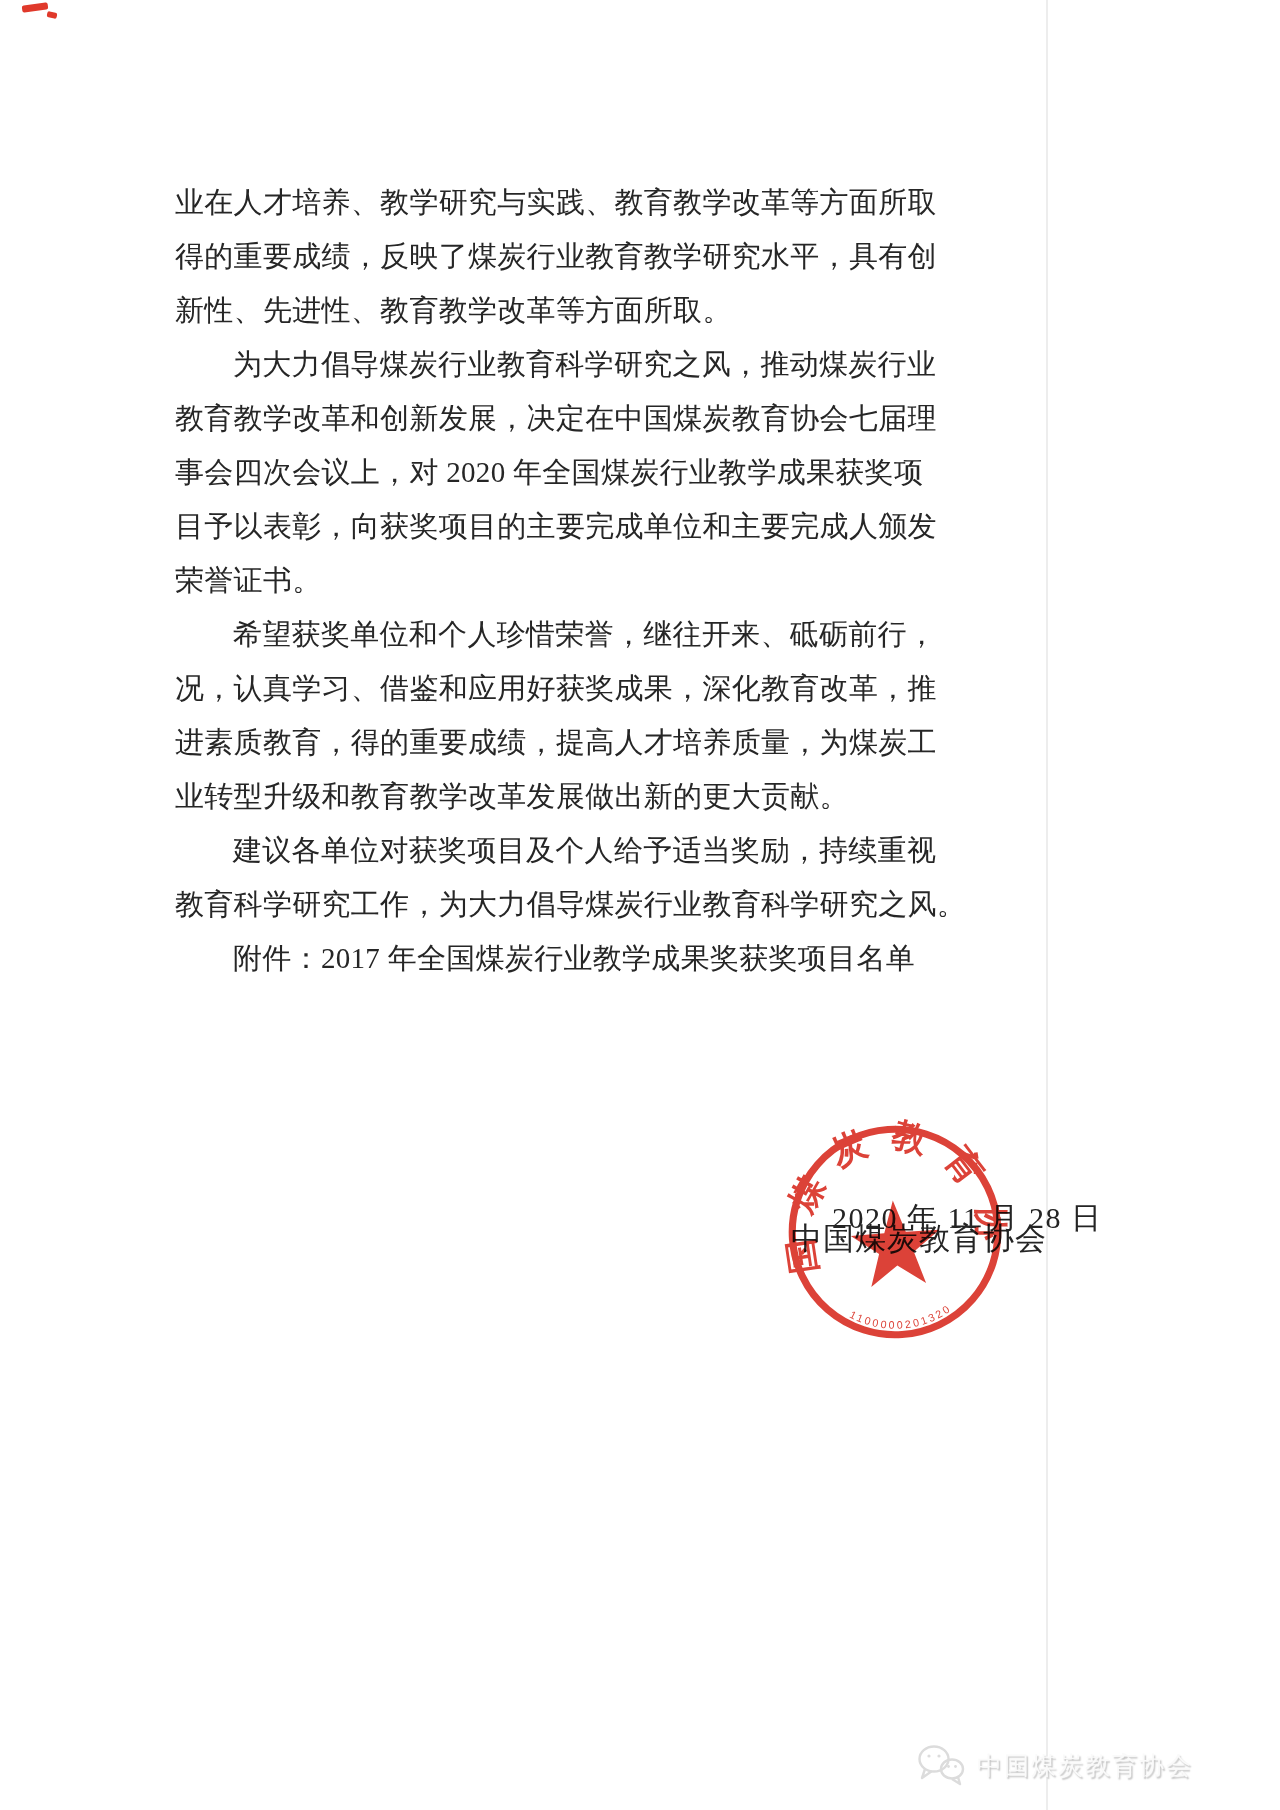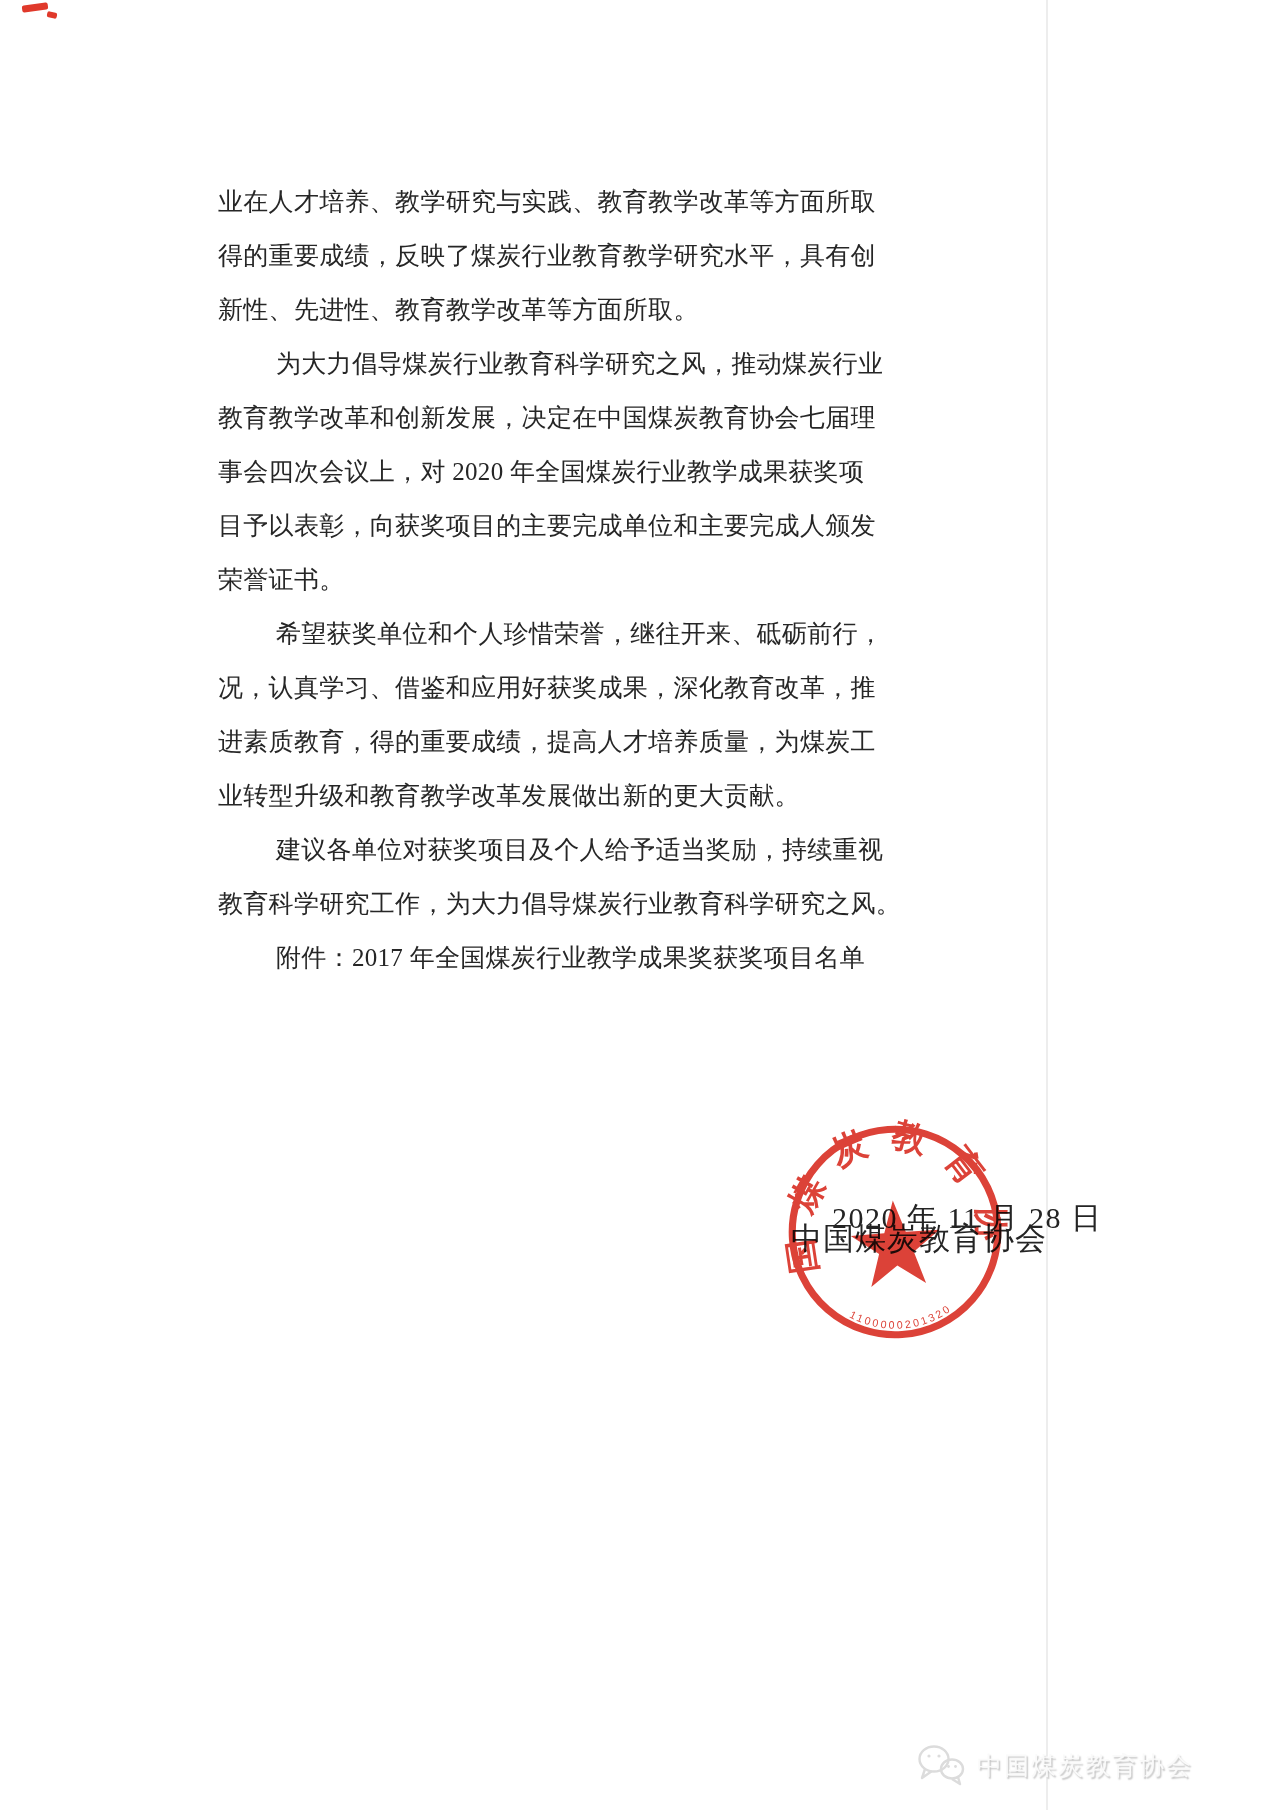--- a/index.html
+++ b/index.html
@@ -19,23 +19,22 @@
   .speck.a{left:22px;top:4px;width:26px;height:7px;transform:rotate(-8deg);}
   .speck.b{left:47px;top:12px;width:10px;height:6px;transform:rotate(12deg);}
 
   
   .doc-text{
     position:absolute;left:175px;top:175px;width:770px;
     color:#262626;
   }
   .line{
     height:54px;line-height:54px;
-    font-size:25px;letter-spacing:0.3px;
+    font-size:29px;letter-spacing:0.3px;
     white-space:nowrap;
-    margin-left:43px;
   }
   .line.indent{padding-left:58px;}
 
   
   .sig-org{
     position:absolute;left:791px;top:1218px;
     font-size:31px;letter-spacing:1px;color:#242424;
     z-index:2;white-space:nowrap;
   }
   .sig-date{

